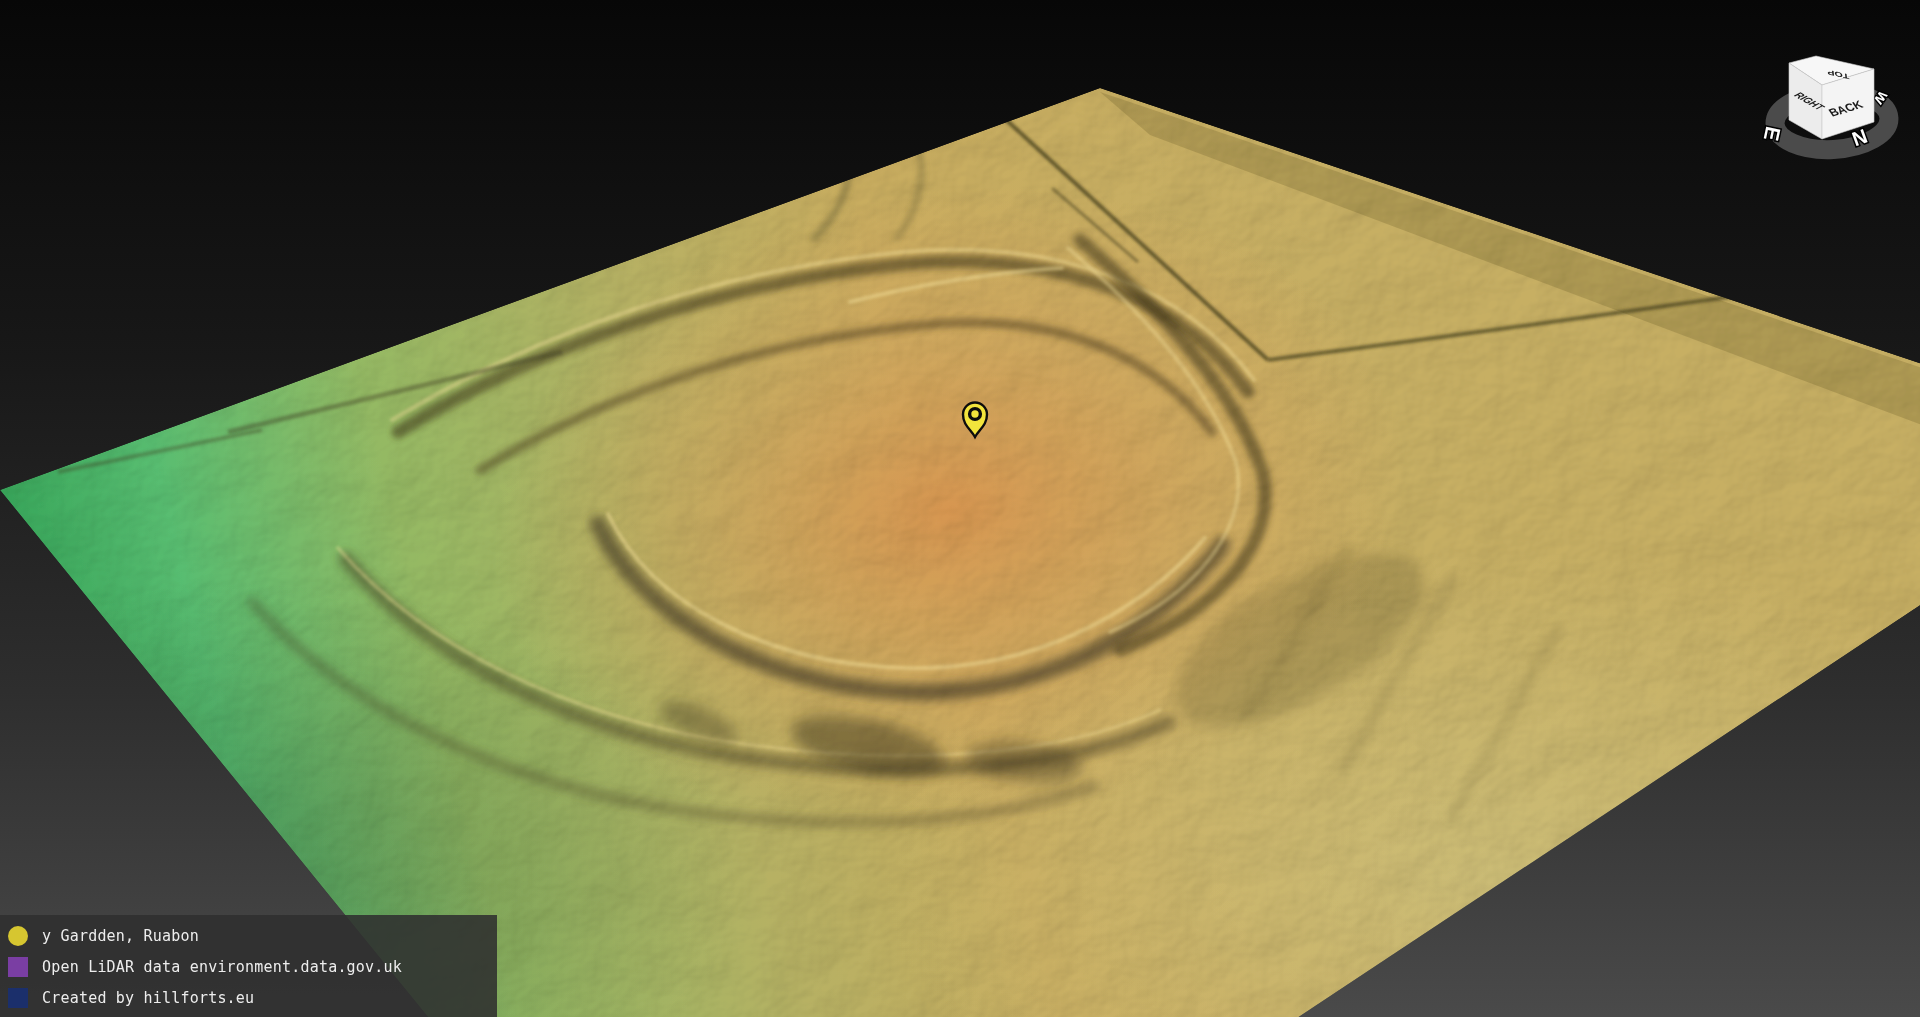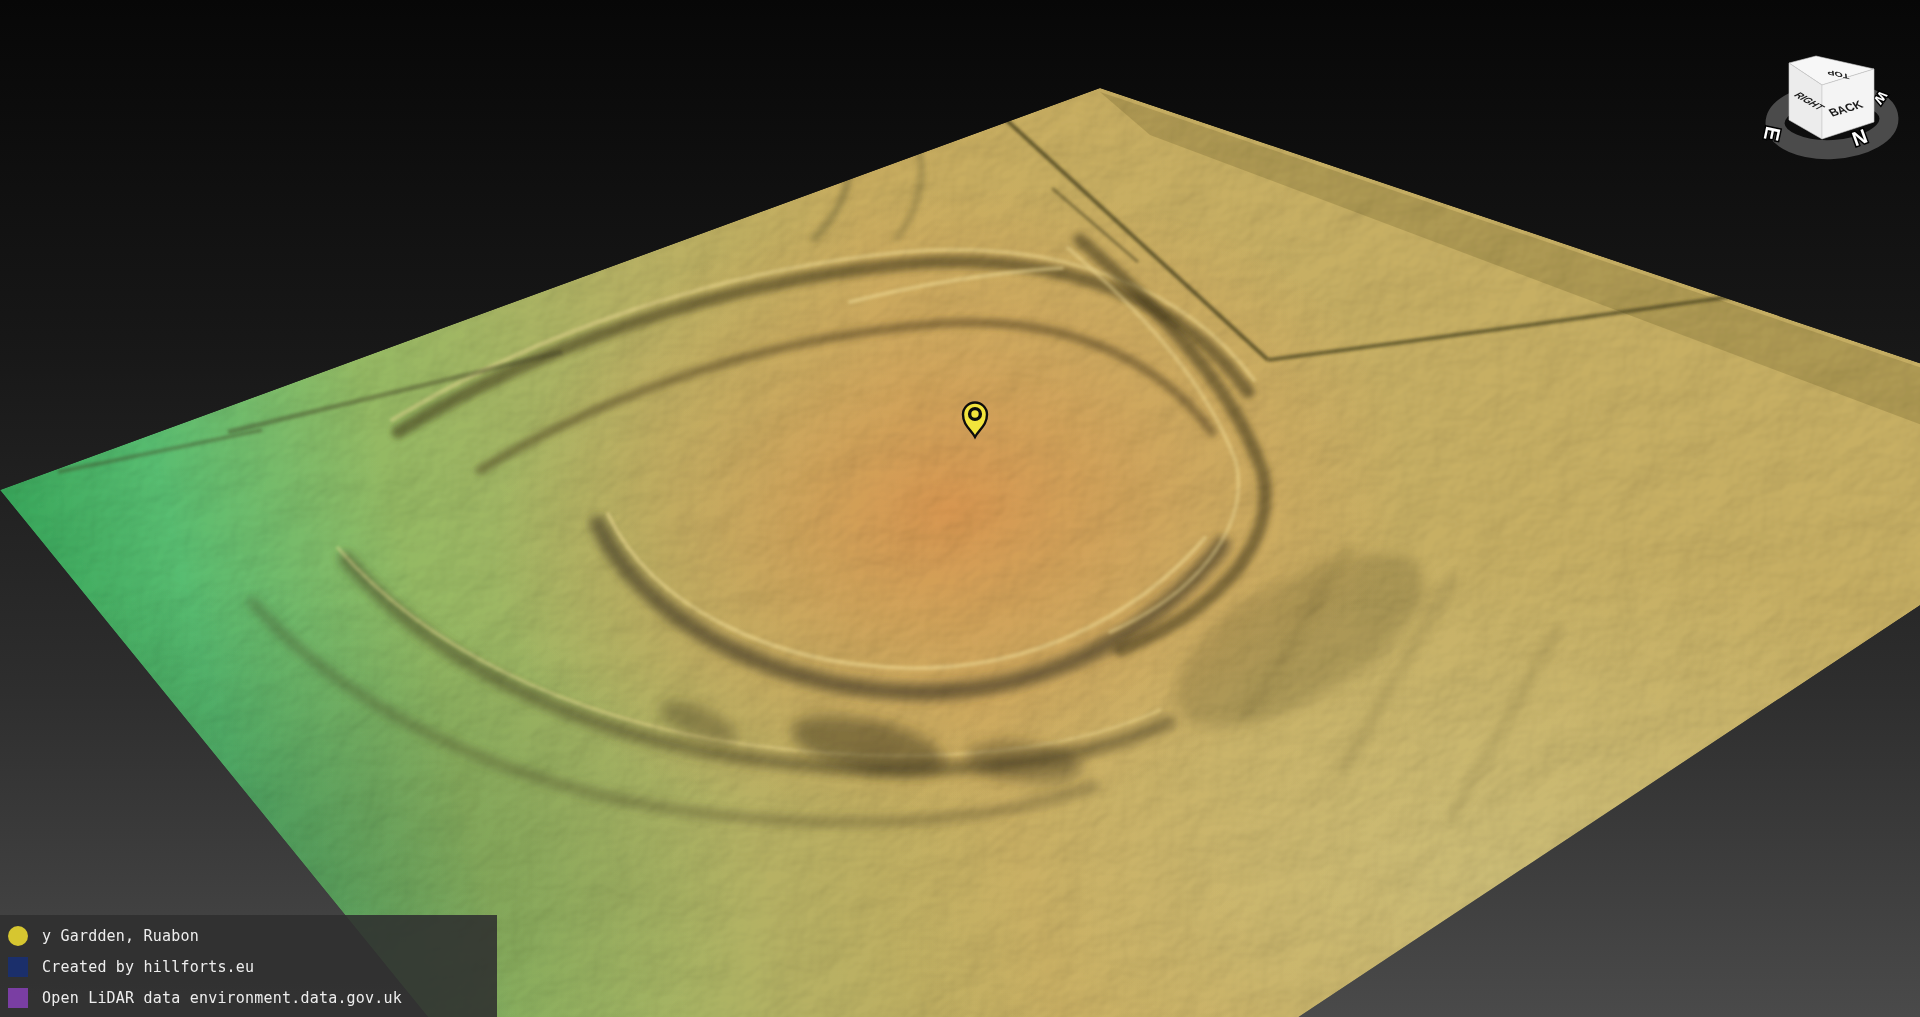--- a/index.html
+++ b/index.html
@@ -149,24 +149,24 @@
 
 <div class="legend">
   <div class="legend-row">
     <svg class="legend-marker" width="20" height="20">
       <circle cx="10" cy="10" r="10" fill="#d6c630"></circle>
     </svg>
     <span class="legend-label">y Gardden, Ruabon</span>
   </div>
   <div class="legend-row">
     <svg class="legend-marker" width="20" height="20">
+      <rect x="0" y="0" width="20" height="20" fill="#7a3ea3"></rect>
+    </svg>
+    <span class="legend-label">Open LiDAR data environment.data.gov.uk</span>
+  </div>
+  <div class="legend-row">
+    <svg class="legend-marker" width="20" height="20">
       <rect x="0" y="0" width="20" height="20" fill="#1b2f6b"></rect>
     </svg>
     <span class="legend-label">Created by hillforts.eu</span>
-  </div>
-  <div class="legend-row">
-    <svg class="legend-marker" width="20" height="20">
-      <rect x="0" y="0" width="20" height="20" fill="#7a3ea3"></rect>
-    </svg>
-    <span class="legend-label">Open LiDAR data environment.data.gov.uk</span>
   </div>
 </div>
 </div>
 
 </body></html>

